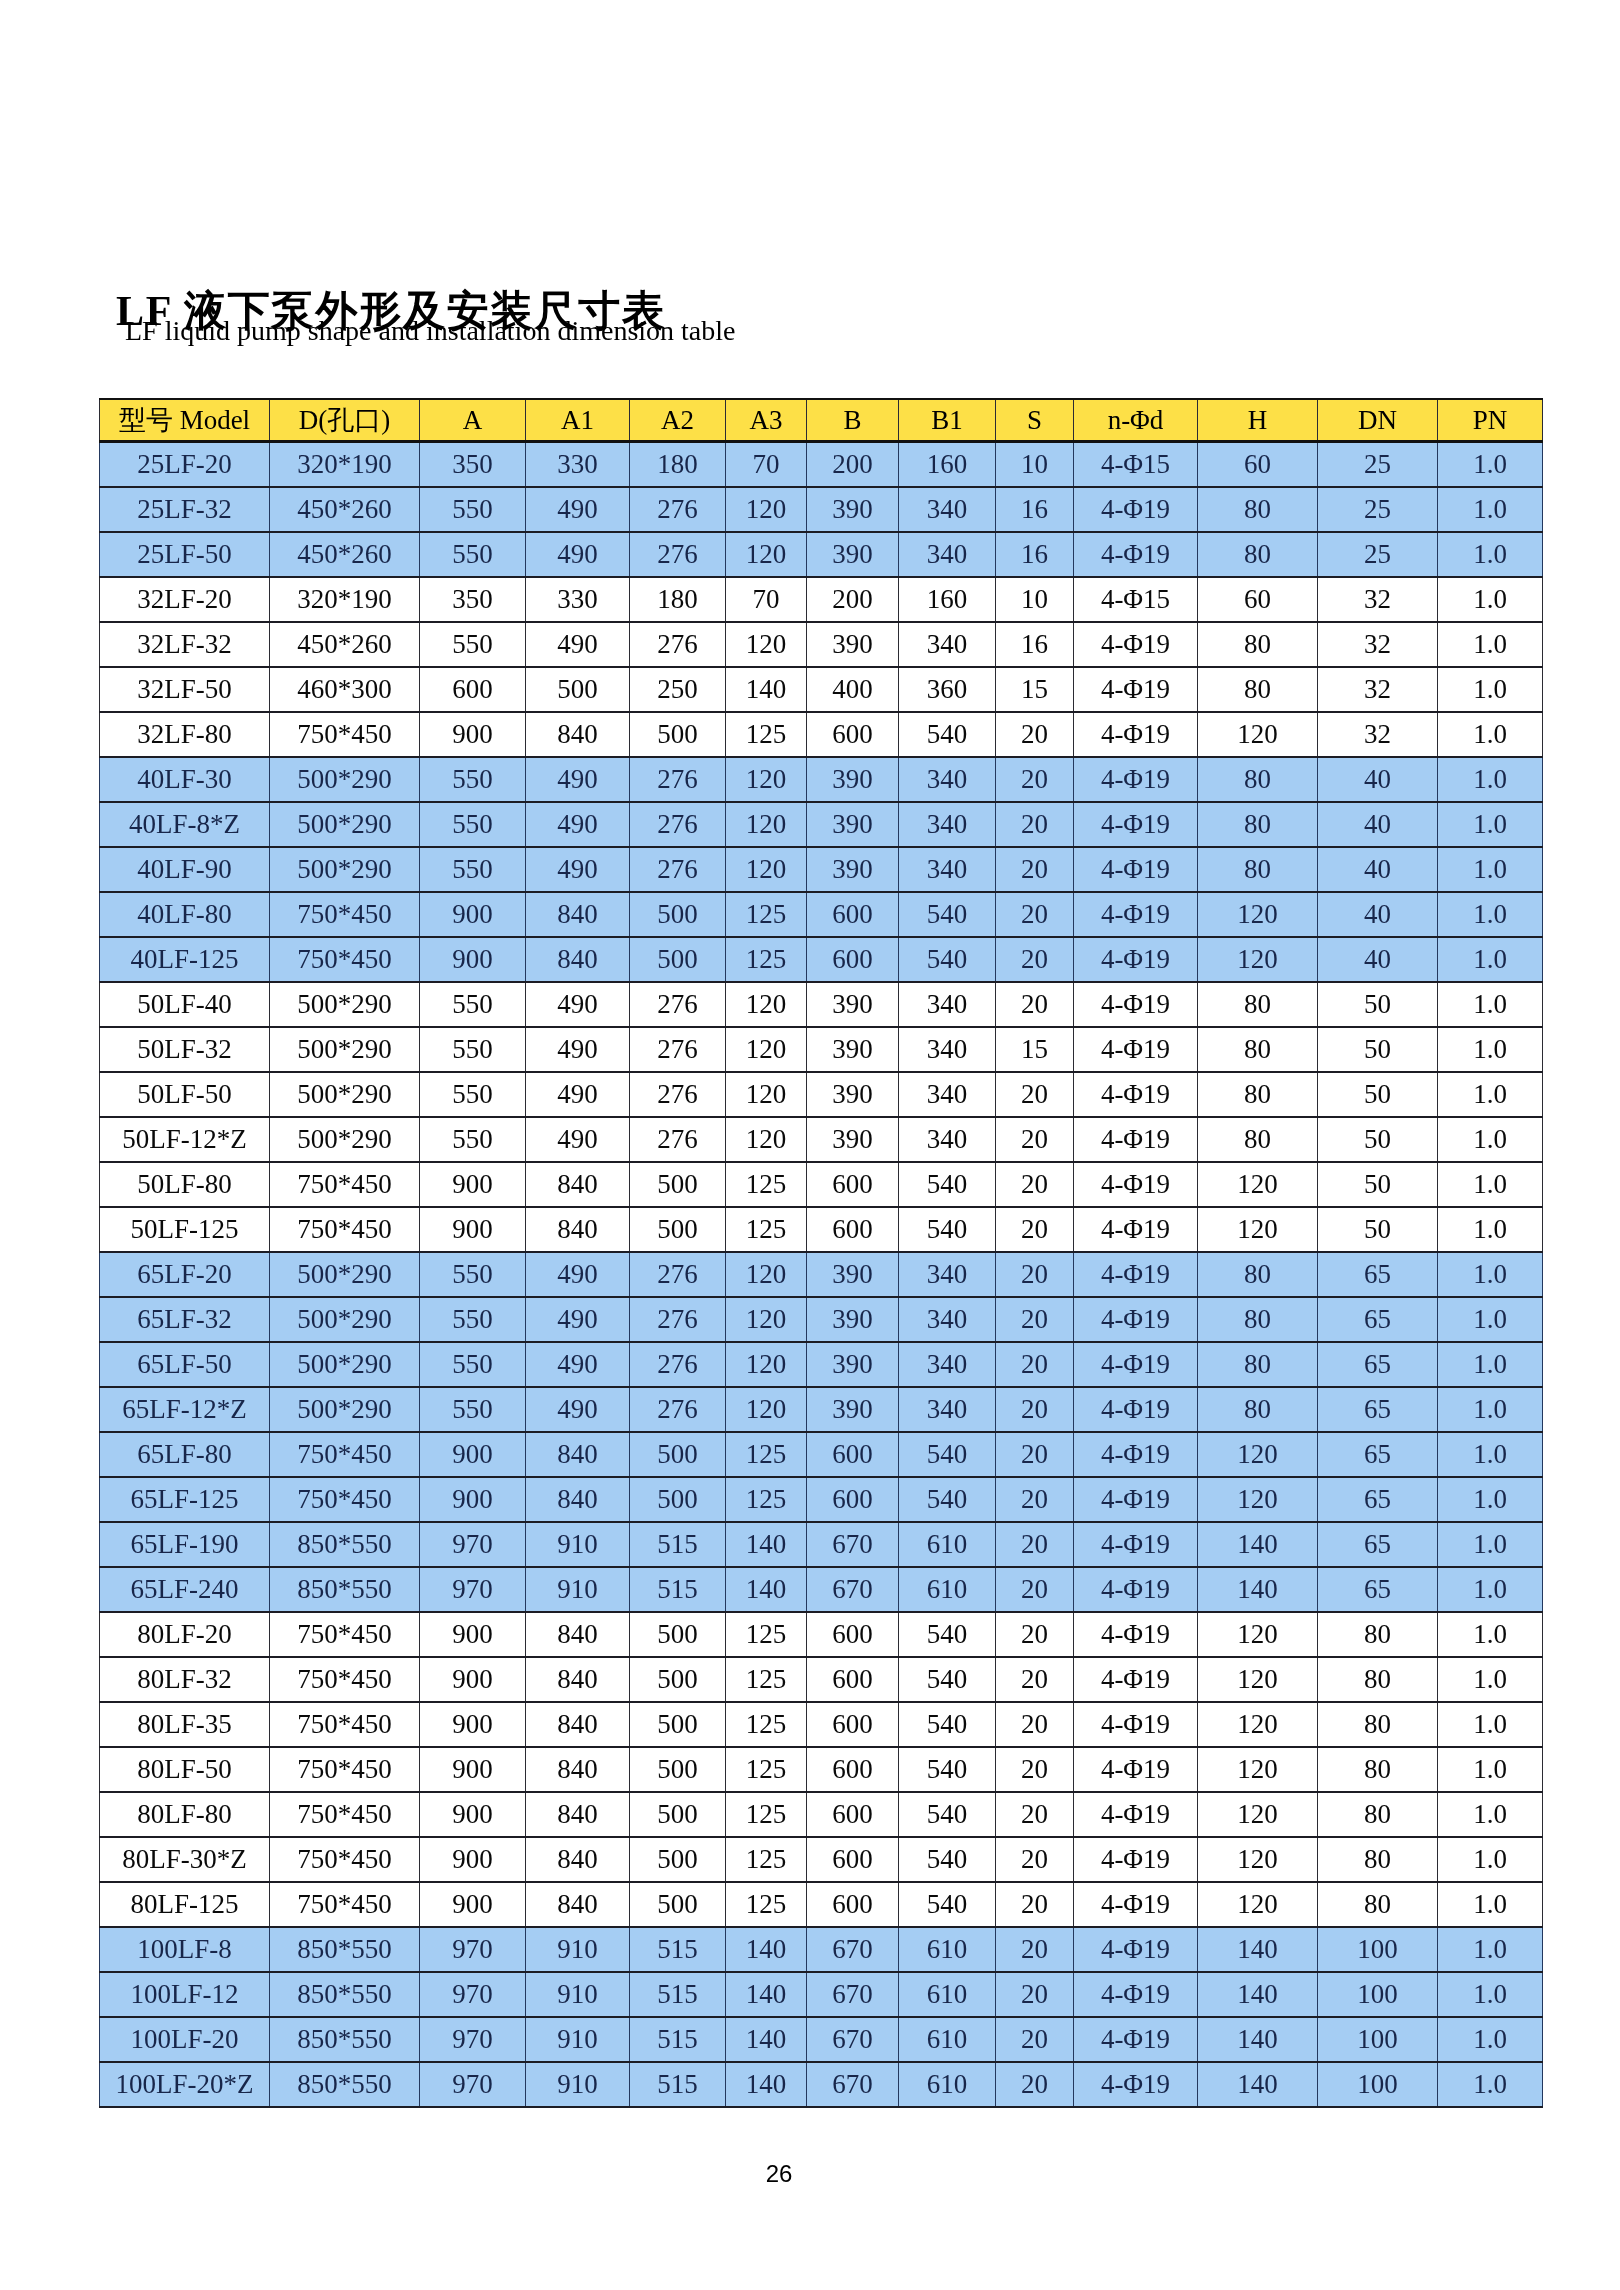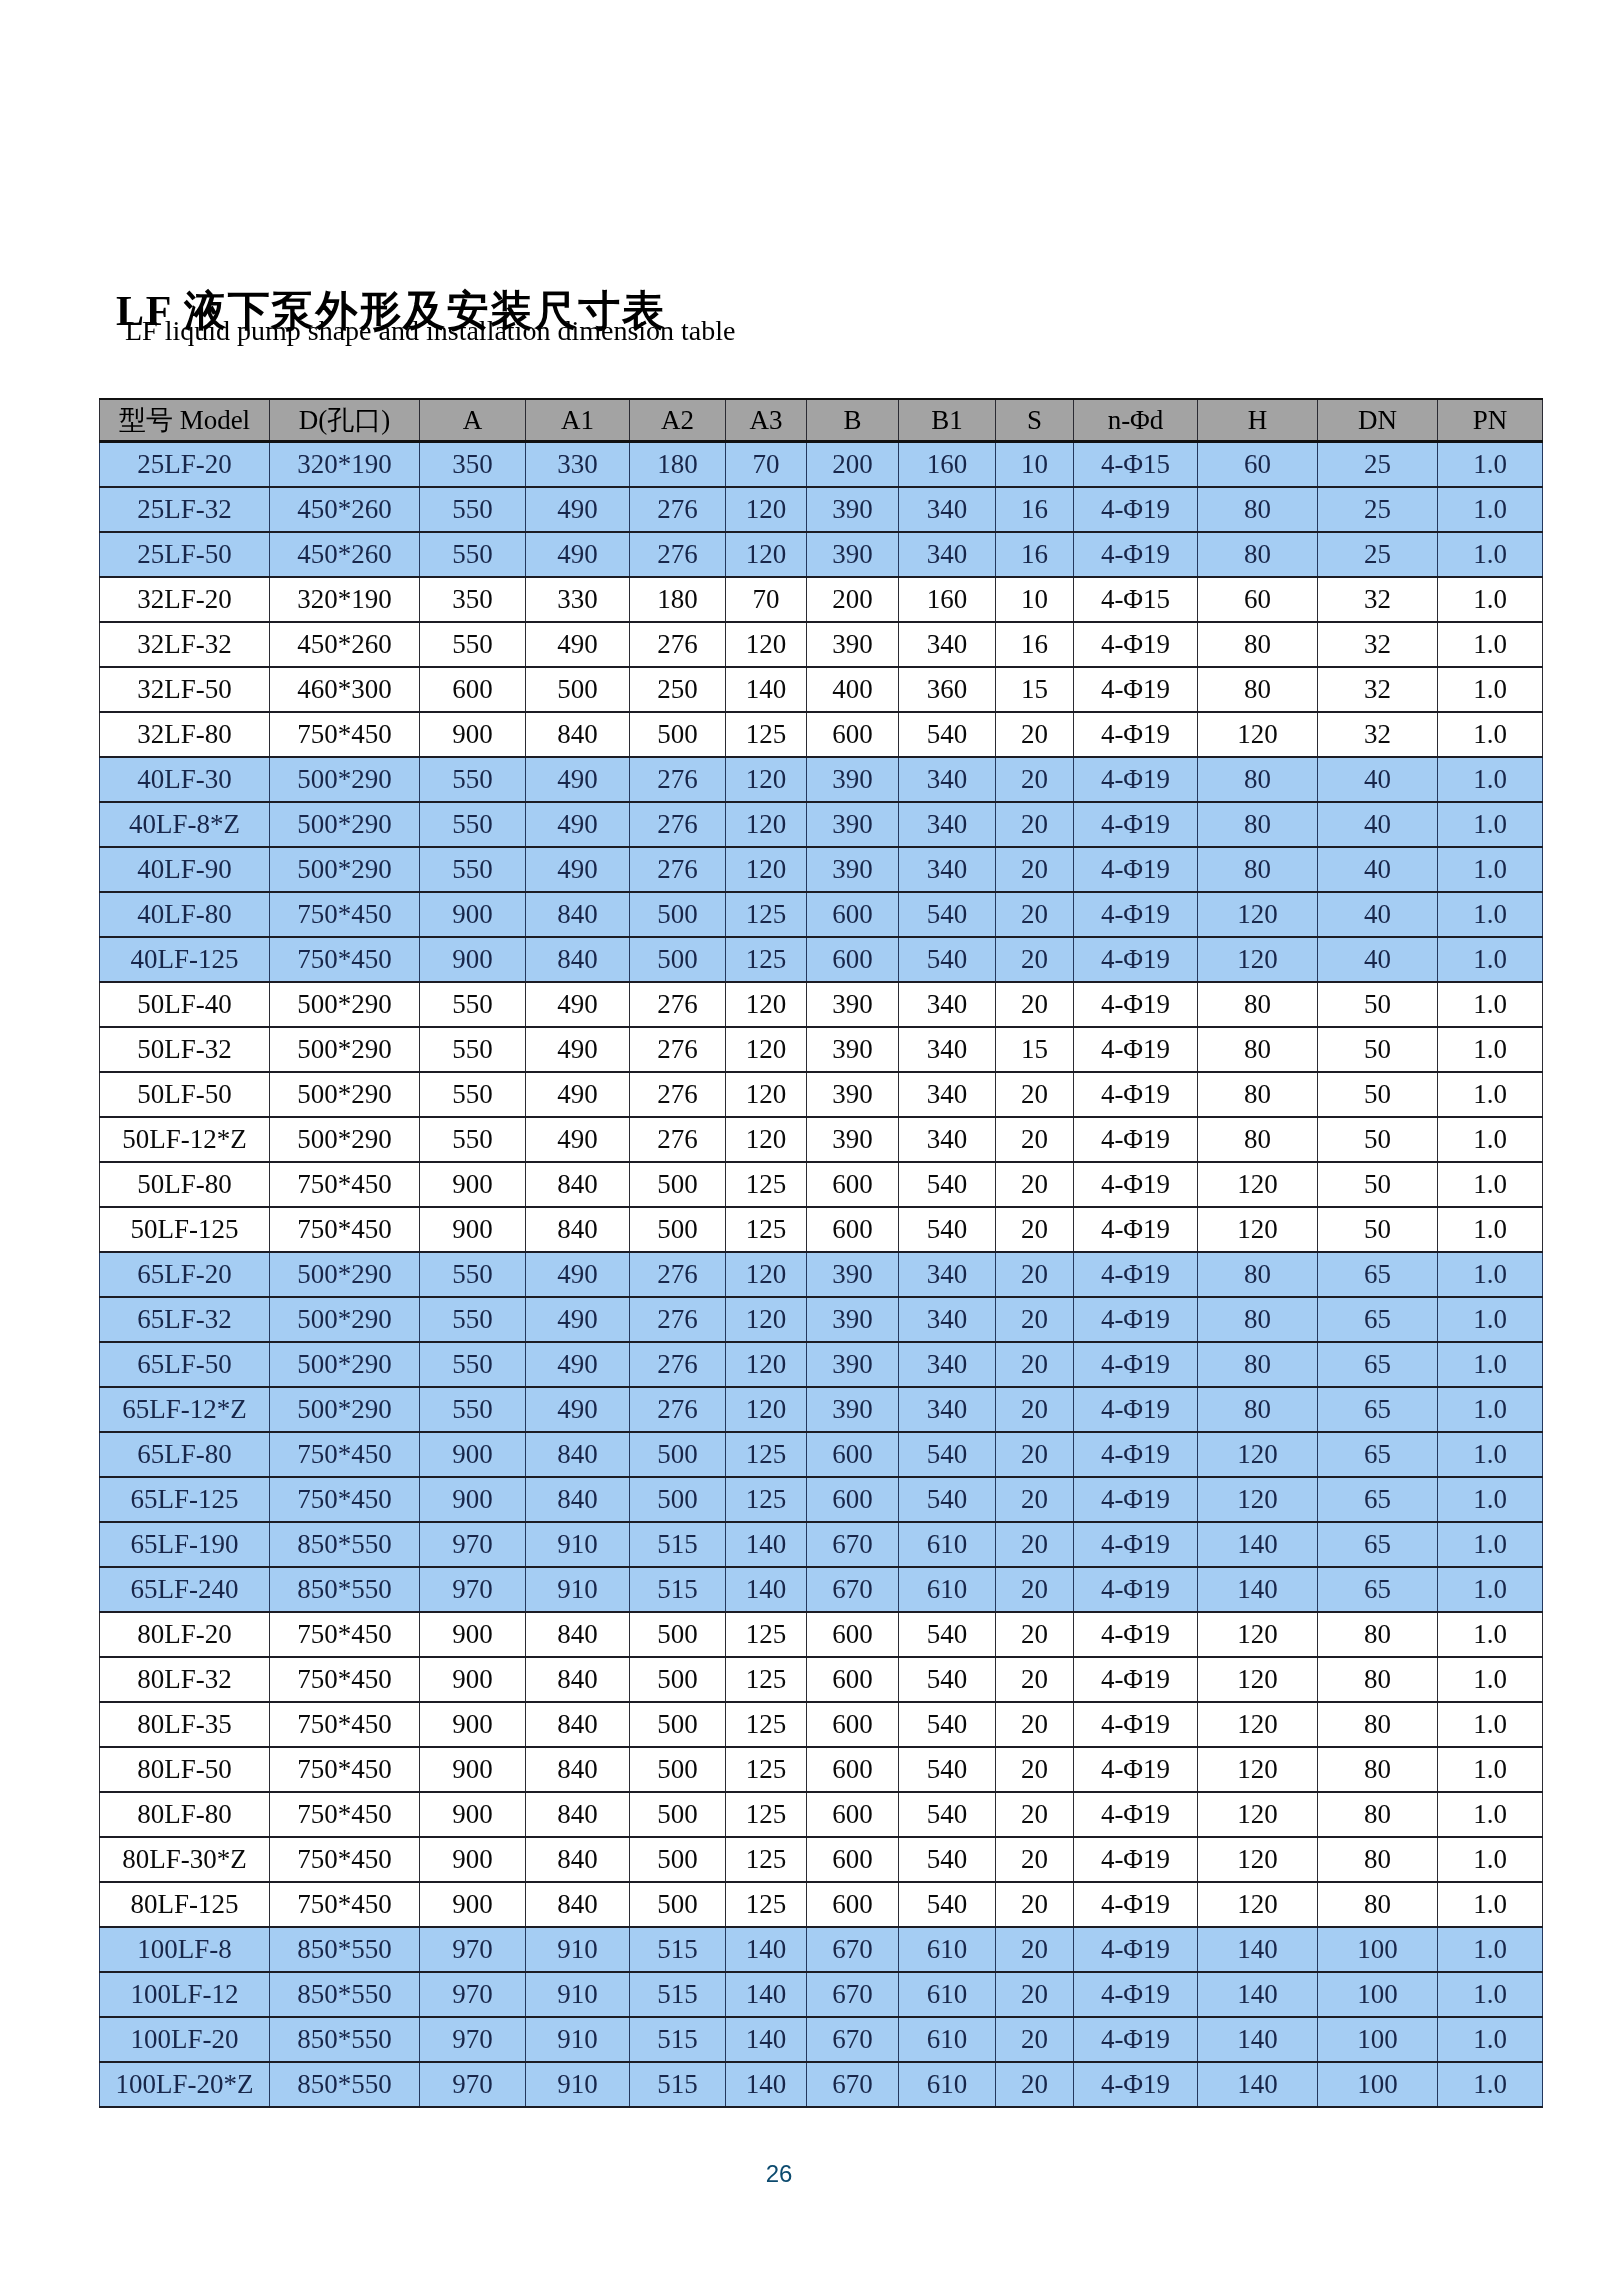--- a/index.html
+++ b/index.html
@@ -36,37 +36,37 @@
     text-align:center;
     vertical-align:middle;
     font-size:27px;
     padding:0;
     overflow:hidden;
     white-space:nowrap;
   }
   .dim-table th{
     height:40px;
     font-weight:normal;
-    background:#a3a3a3;
+    background:#fde047;
     border-top:2.7px solid #111;
     border-bottom:3.6px solid #111;
     text-align:center;
   }
   .dim-table td{height:43px;background:#ffffff;color:#0a0a0a;}
   .dim-table tr.hl td{
     background:#a5cdf3;
     color:#18264a;
     border-left-color:#23385e;
     border-right-color:#23385e;
   }
   .page-number{
     position:absolute;left:0;top:2160px;width:1558px;
     text-align:center;
     font-family:"Liberation Sans","DejaVu Sans",sans-serif;
-    font-size:24px;color:#0c4a6e;
+    font-size:24px;color:#000000;
   }
 </style>
 </head>
 <body>
 
 <div class="page">
   <div class="title">LF 液下泵外形及安装尺寸表</div>
   <div class="subtitle">LF liquid pump shape and installation dimension table</div>
   <table class="dim-table">
       <colgroup>

